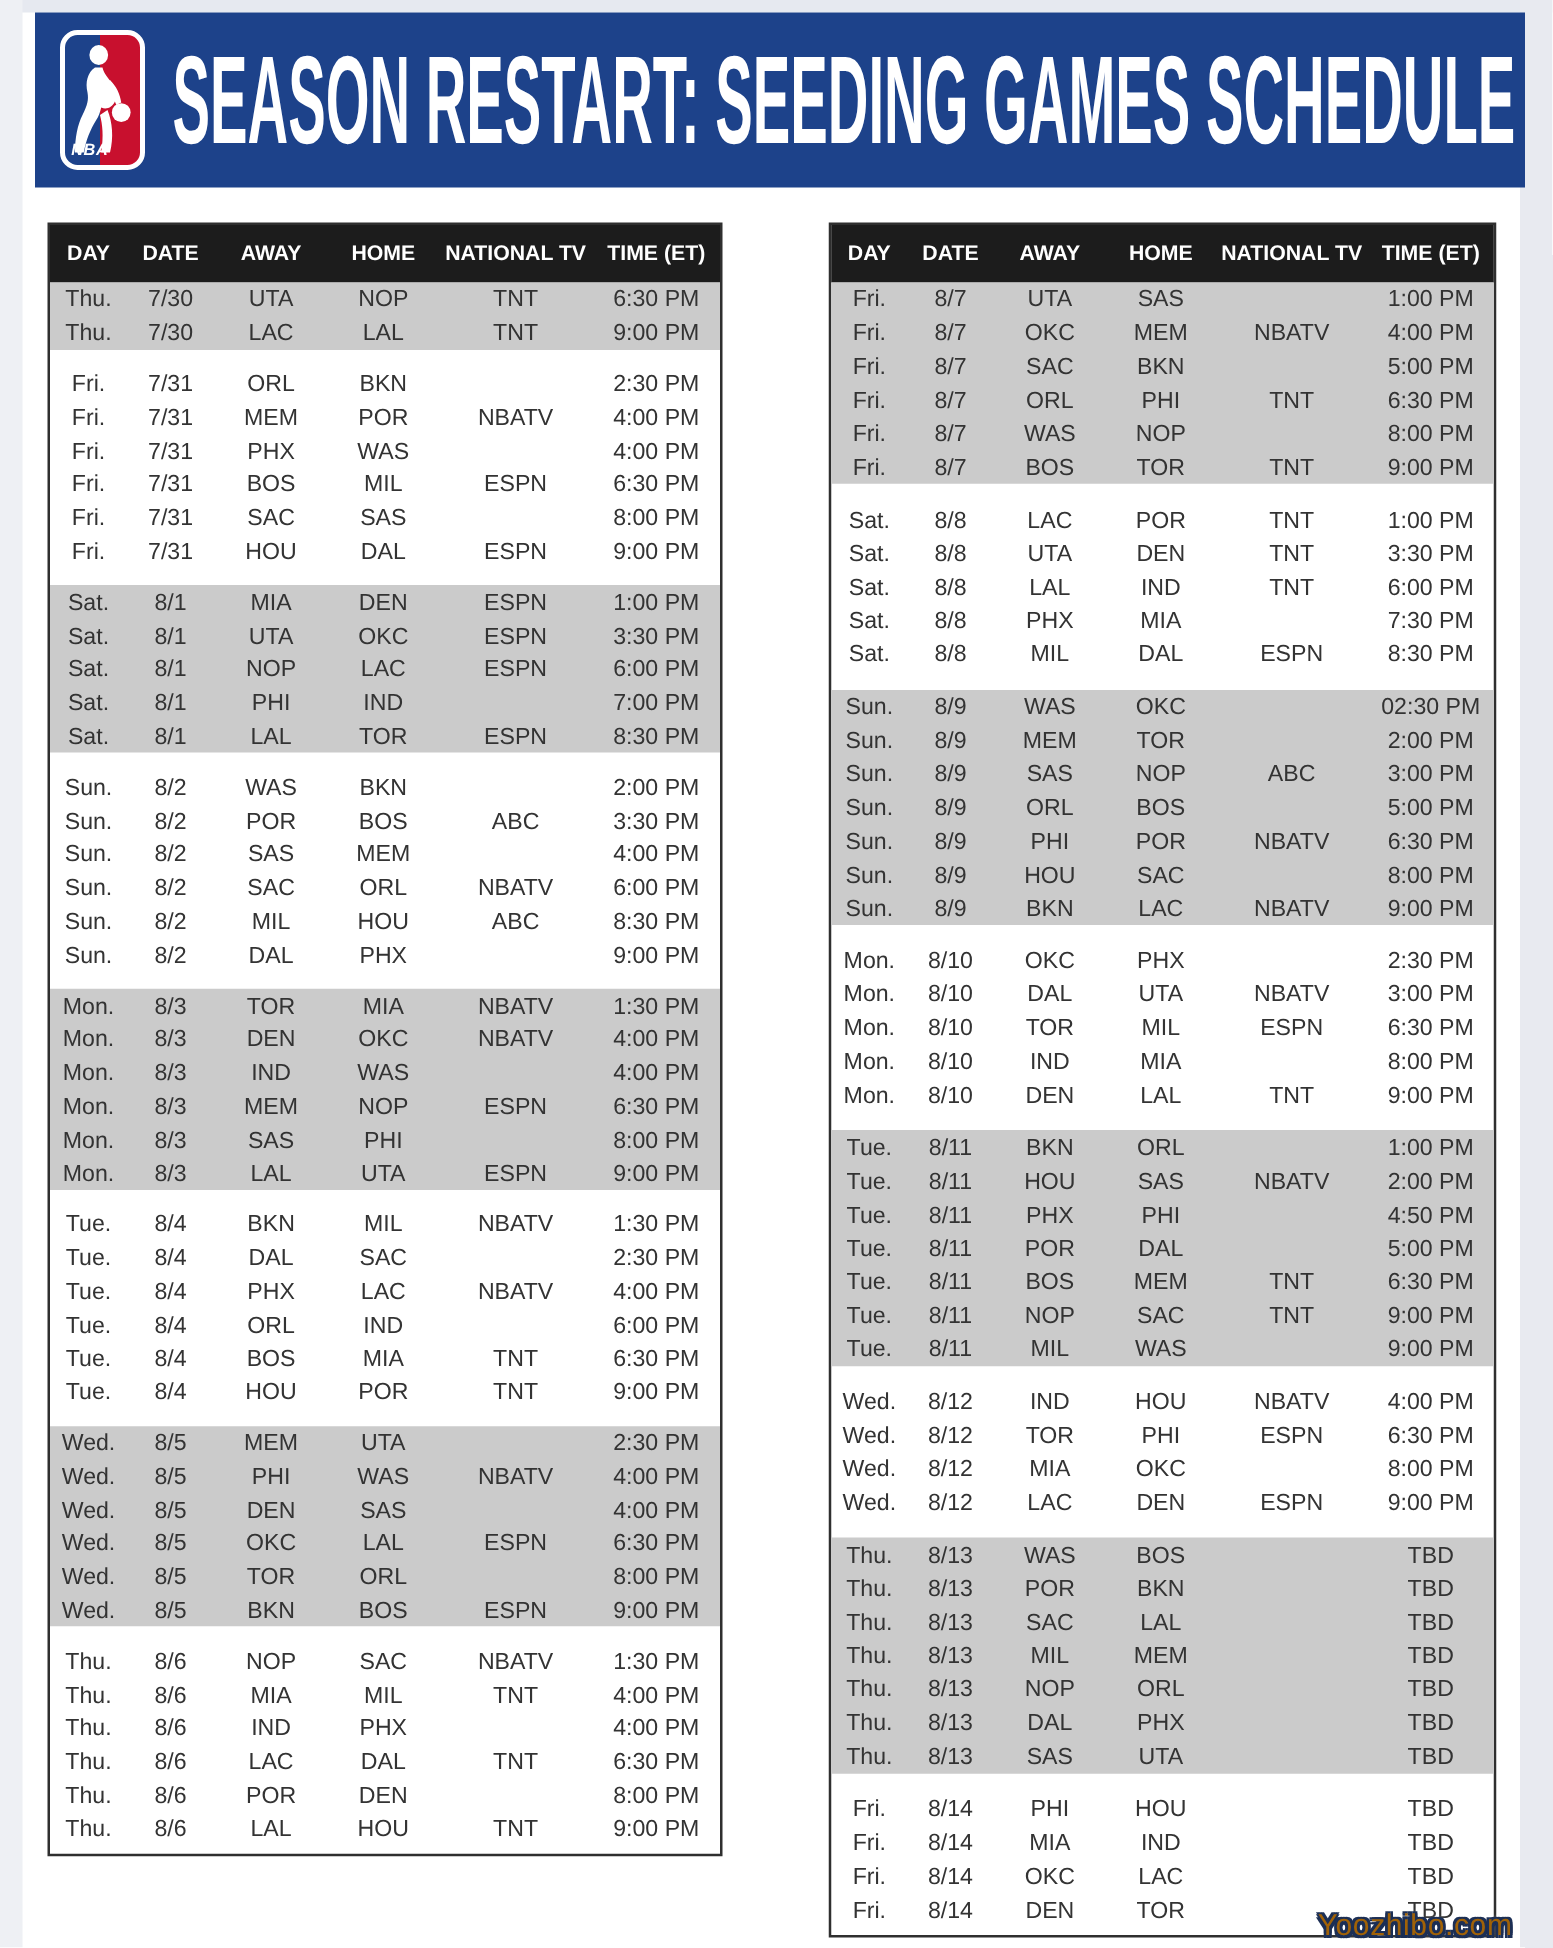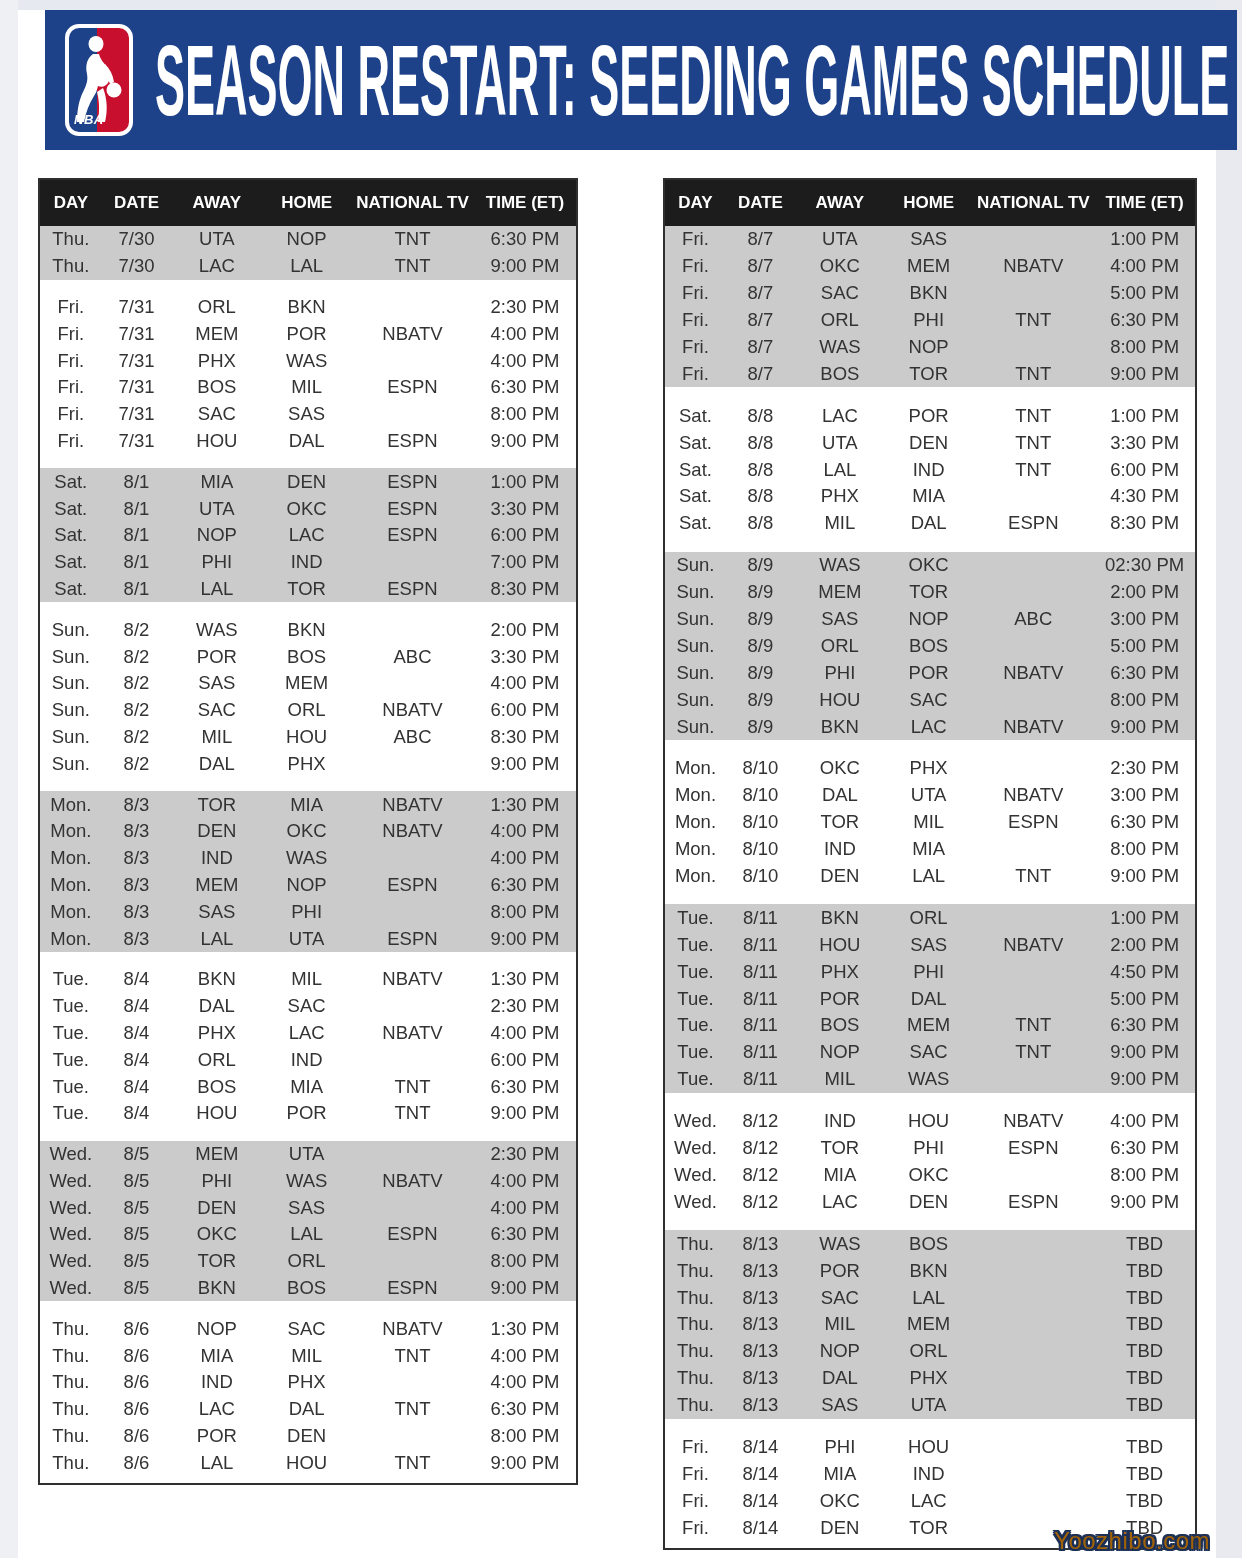--- a/index.html
+++ b/index.html
@@ -7,21 +7,21 @@
     width:1242px;height:1558px;position:relative;background:#ffffff;
     font-family:"Liberation Sans",sans-serif;overflow:hidden;
   }
   
   .edge-top{position:absolute;top:0;left:0;width:1242px;height:10px;background:#e6e9f0;}
   .edge-left{position:absolute;top:0;left:0;width:18px;height:1558px;background:#eef0f4;}
   .edge-right{position:absolute;top:0;right:0;width:26px;height:1558px;background:#e8eaf0;}
 
   
   .banner{
-    position:absolute;left:45px;top:10px;width:1192px;height:140px;
+    position:absolute;left:28px;top:10px;width:1192px;height:140px;
     background:#1d428a;display:flex;align-items:center;
   }
   .nba-logo{
     margin-left:20px;width:68px;height:112px;flex:0 0 auto;position:relative;
     border:4px solid #ffffff;border-radius:14px;box-sizing:border-box;
     background:linear-gradient(90deg,#1d428a 0 47%,#c8102e 47% 100%);
     overflow:hidden;
   }
   .nba-logo svg{position:absolute;left:0;top:0;width:100%;height:100%;}
   .nba-wordmark{
@@ -539,21 +539,21 @@
         <div class="col c3">IND</div>
         <div class="col c4">TNT</div>
         <div class="col c5">6:00 PM</div>
       </div>
       <div class="row">
         <div class="col c0">Sat.</div>
         <div class="col c1">8/8</div>
         <div class="col c2">PHX</div>
         <div class="col c3">MIA</div>
         <div class="col c4"></div>
-        <div class="col c5">4:30 PM</div>
+        <div class="col c5">7:30 PM</div>
       </div>
       <div class="row">
         <div class="col c0">Sat.</div>
         <div class="col c1">8/8</div>
         <div class="col c2">MIL</div>
         <div class="col c3">DAL</div>
         <div class="col c4">ESPN</div>
         <div class="col c5">8:30 PM</div>
       </div>
     </div>

